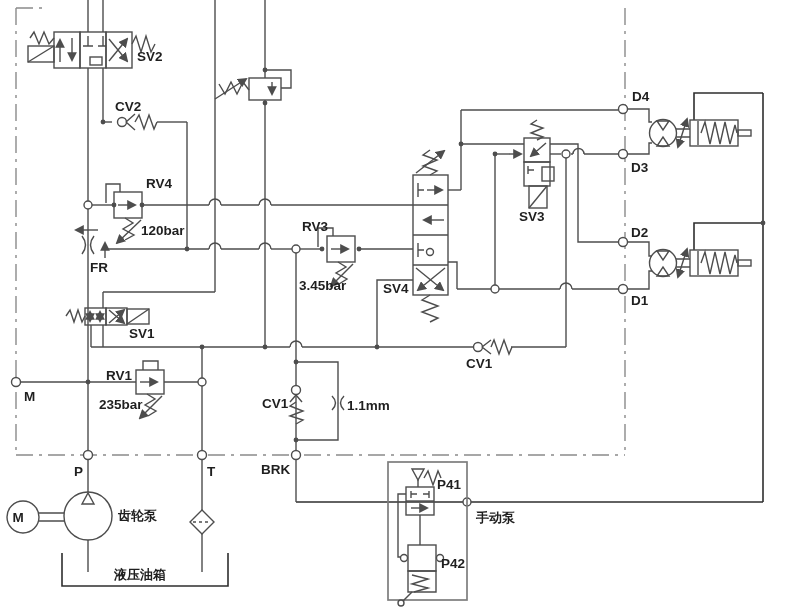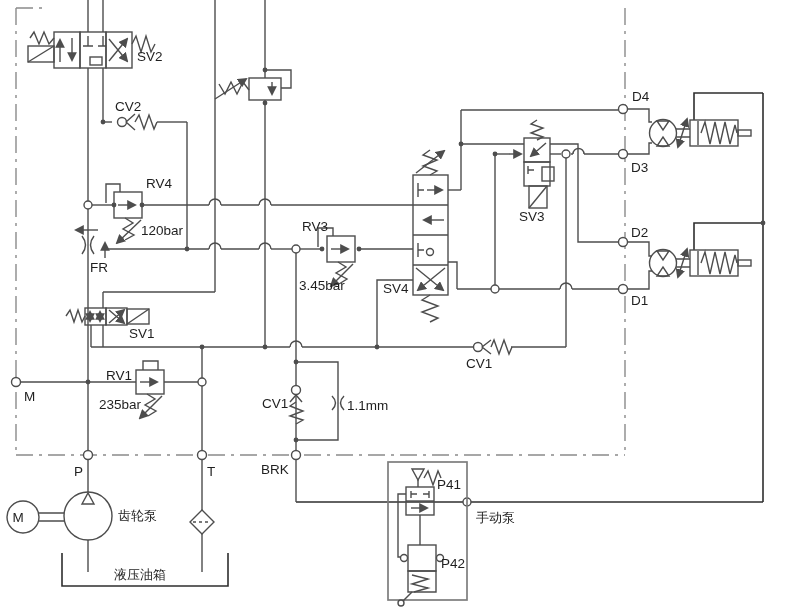--- a/index.html
+++ b/index.html
@@ -1,17 +1,17 @@
 <!DOCTYPE html>
 <html><head>
 <meta charset="utf-8">
 <style>
   html,body{margin:0;padding:0;background:#fff;}
   #stage{position:relative;width:789px;height:610px;background:#fff;overflow:hidden;
-         font-family:"Liberation Sans","DejaVu Sans",sans-serif;}
+         font-family:"Liberation Sans","DejaVu Sans",sans-serif;font-weight:bold;}
   svg{display:block}
   svg .ln{stroke:#4d4d4d;fill:none;stroke-width:1.4}
   svg .dk{stroke:#2e2e2e;fill:none;stroke-width:1.6}
   svg .bx{stroke:#4d4d4d;fill:none;stroke-width:1.4}
   svg .obx{stroke:#7d7d7d;fill:none;stroke-width:1.7}
   svg .dash{stroke:#8a8a8a;fill:none;stroke-width:1.4;stroke-dasharray:17 6 3 6}
   svg .dot{fill:#4d4d4d;stroke:none}
   svg .wc{fill:#fff;stroke:#4d4d4d;stroke-width:1.4}
   svg text{fill:#1f1f1f;stroke:none;font-family:"Liberation Sans","DejaVu Sans",sans-serif;
            font-size:13.5px}

